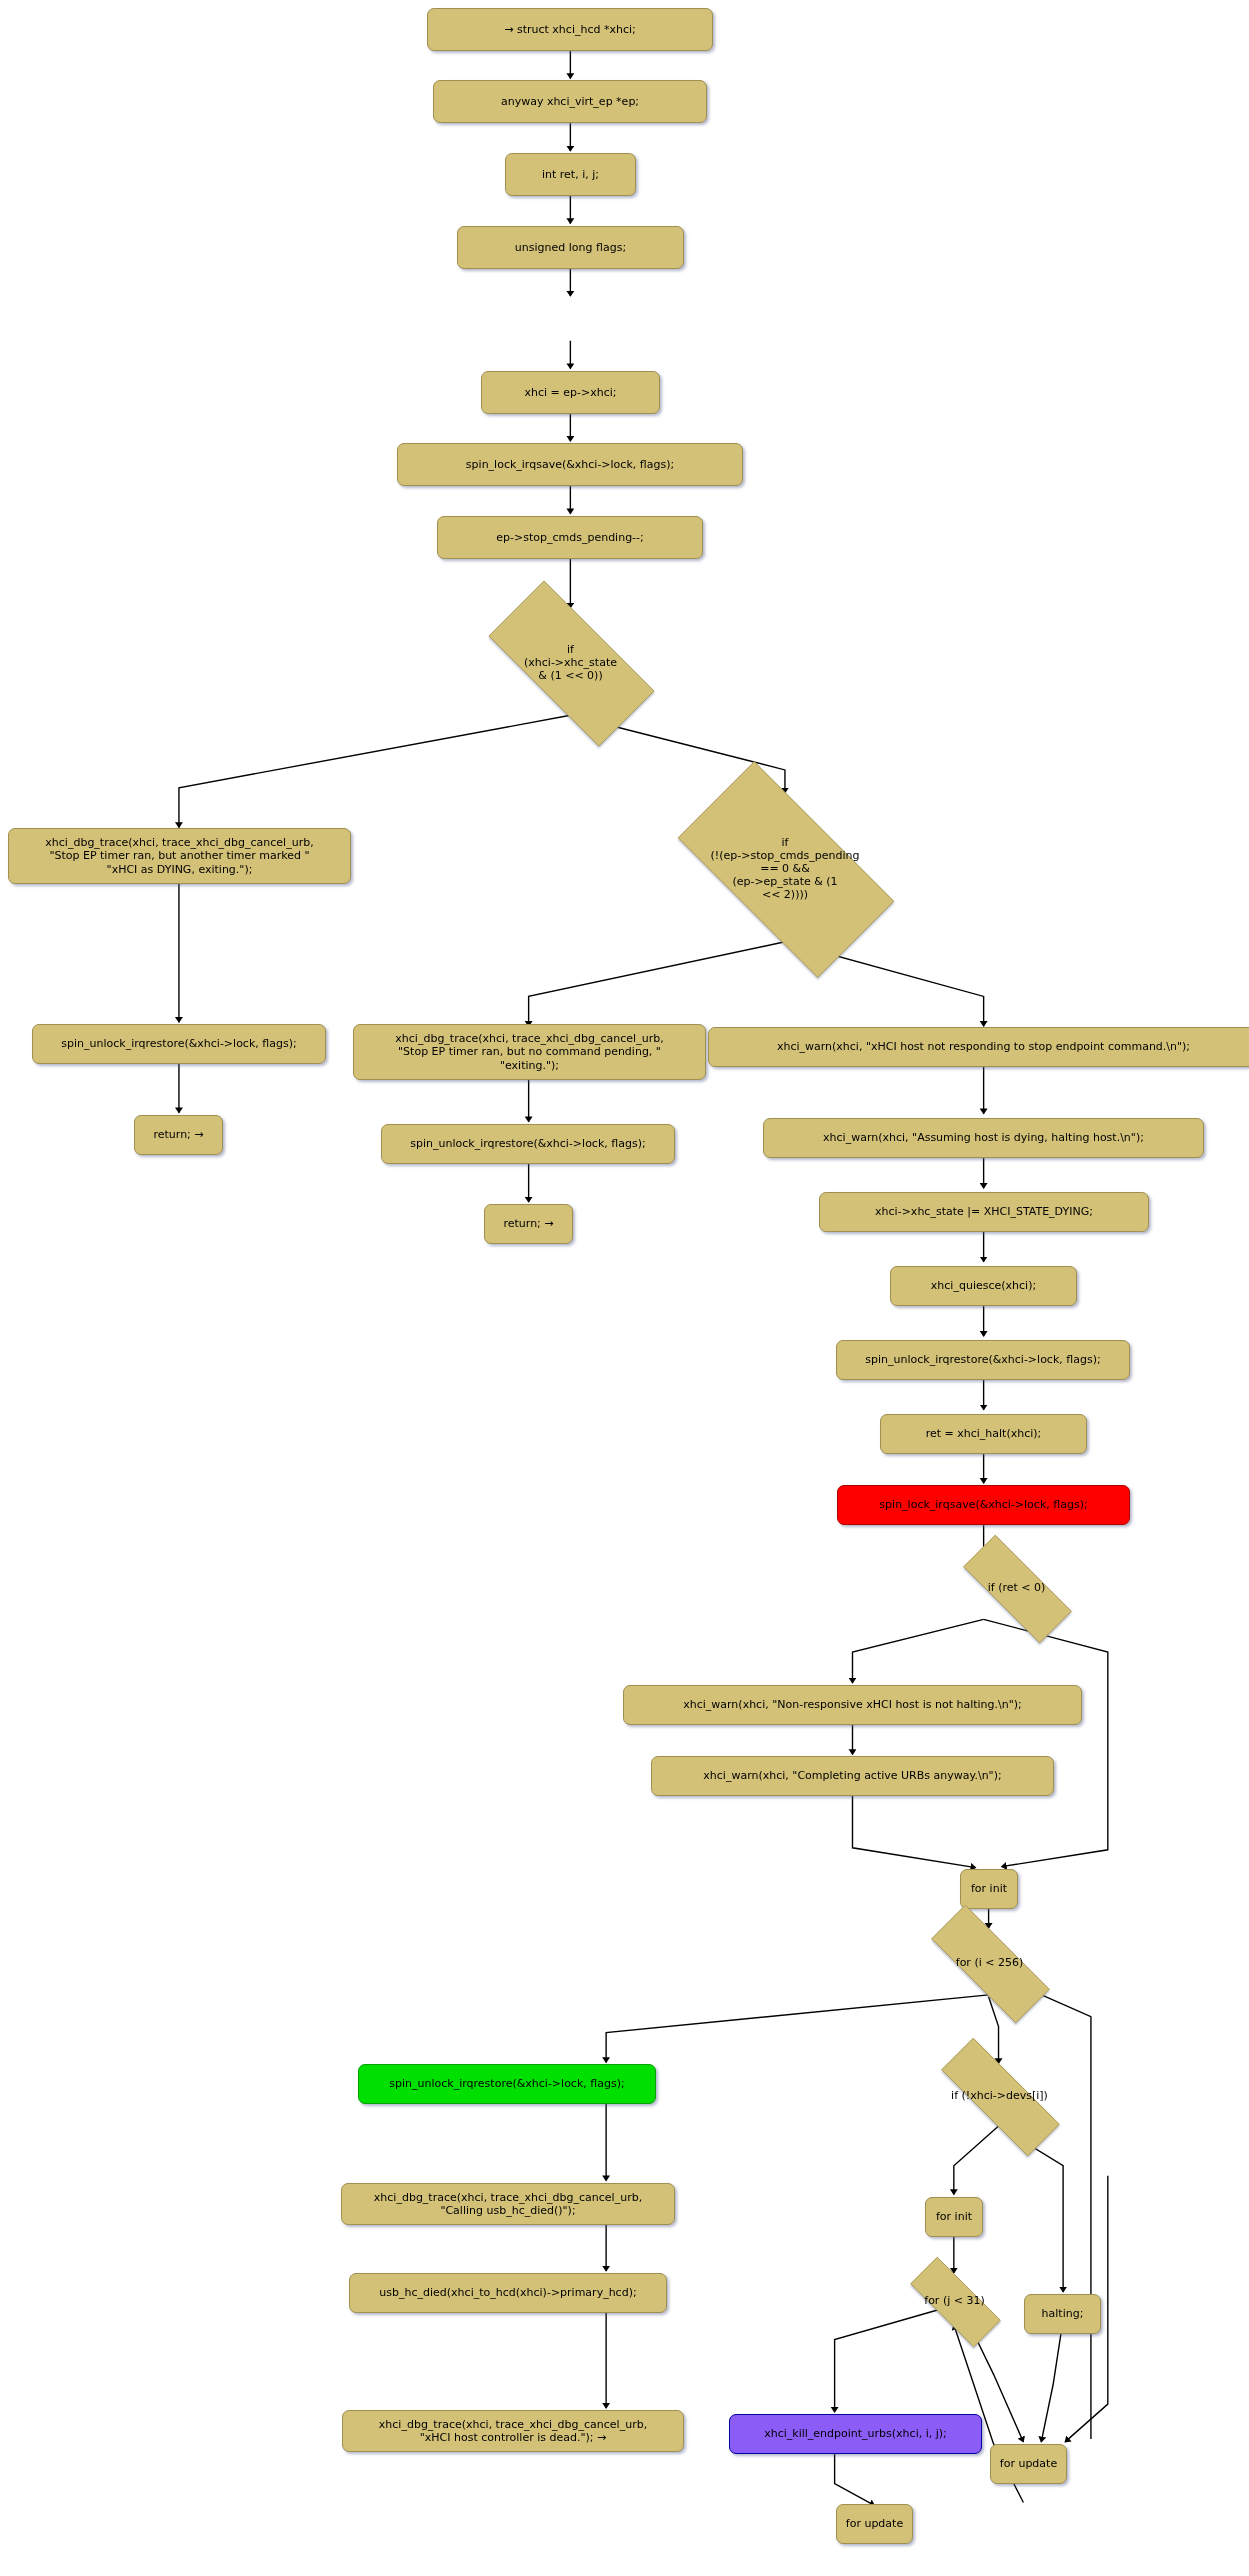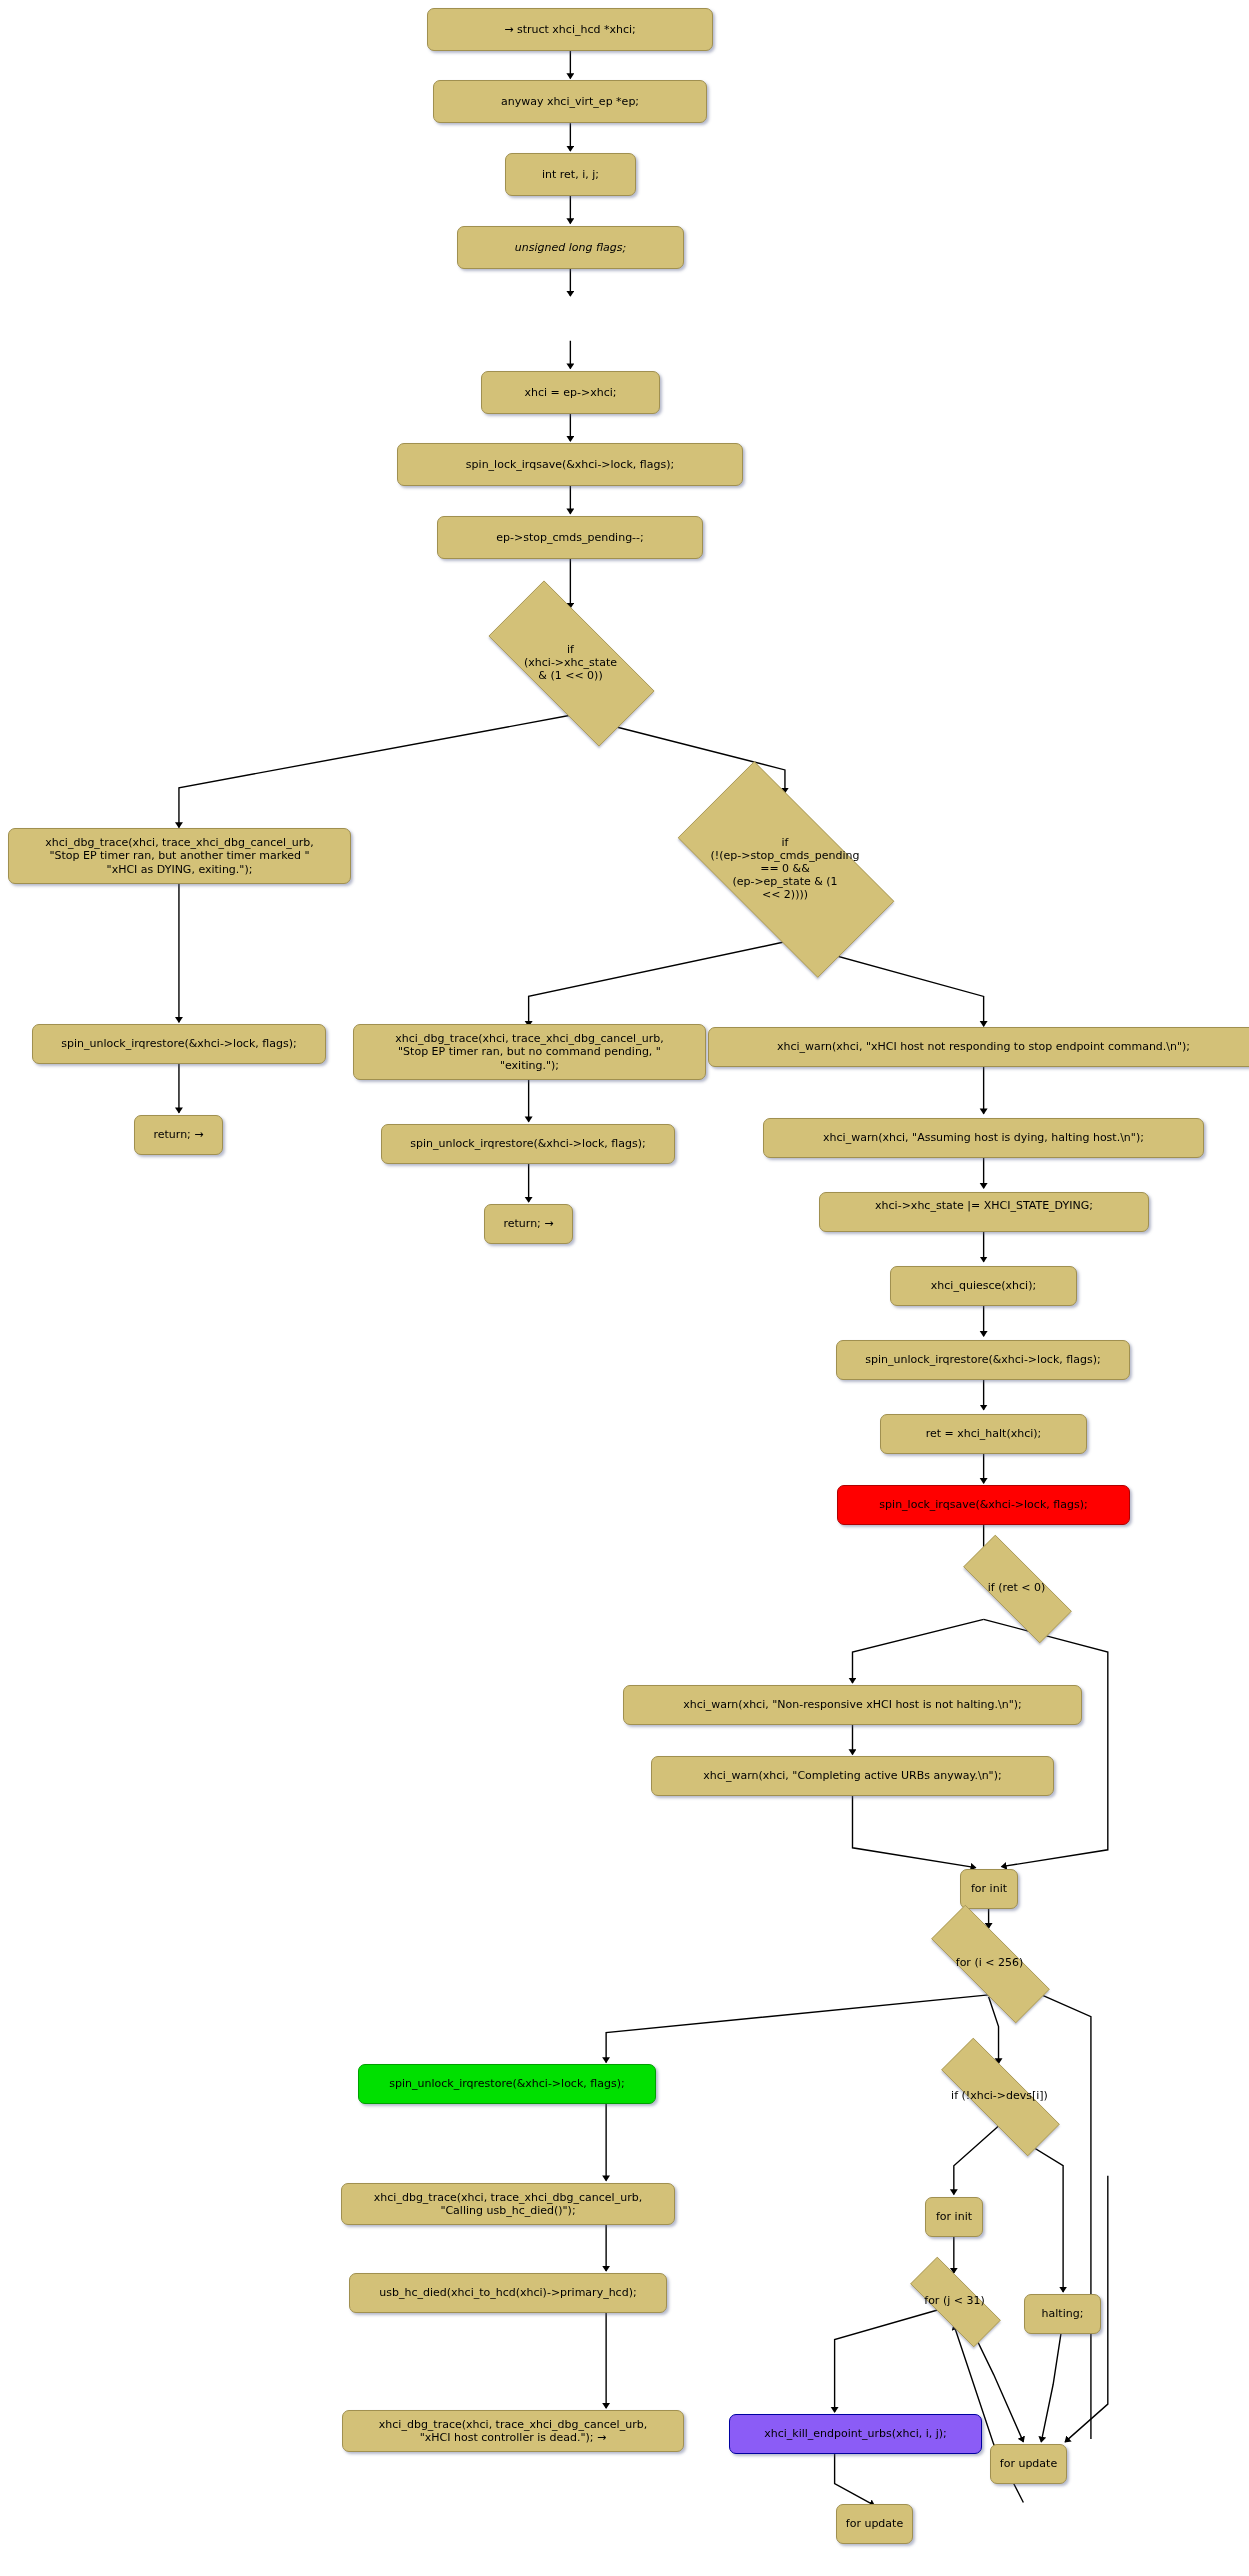--- a/index.html
+++ b/index.html
@@ -120,21 +120,21 @@
       <path d="M1070,2335 L1060,2400 L1048,2458"></path>
       <path d="M1115,2190 L1115,2420 L1072,2458"></path>
       <path d="M1030,2519 L1000,2460 L960,2340"></path>
       <path d="M1098,2455 L1098,2030 L1030,2000"></path>
     </g>
   </svg>
 
   <div class="node rect" style="left:427px;top:8px;width:286px;height:43px;"><span>→ struct xhci_hcd *xhci;</span></div>
   <div class="node rect" style="left:433px;top:80px;width:274px;height:43px;"><span>anyway xhci_virt_ep *ep;</span></div>
   <div class="node rect" style="left:505px;top:153px;width:131px;height:43px;"><span>int ret, i, j;</span></div>
-  <div class="node rect" style="left:457px;top:226px;width:227px;height:43px;font-style:italic;"><span>unsigned long flags;</span></div>
+  <div class="node rect" style="left:457px;top:226px;width:227px;height:43px;"><span>unsigned long flags;</span></div>
   <div class="node rect" style="left:481px;top:371px;width:179px;height:43px;"><span>xhci = ep-&gt;xhci;</span></div>
   <div class="node rect" style="left:397px;top:443px;width:346px;height:43px;"><span>spin_lock_irqsave(&amp;xhci-&gt;lock, flags);</span></div>
   <div class="node rect" style="left:437px;top:516px;width:266px;height:43px;"><span>ep-&gt;stop_cmds_pending--;</span></div>
 
   <div class="node diamond" style="left:461px;top:608px;width:219px;height:109px;">
     <div class="dshape"></div>
     <div class="dlabel">if
 (xhci-&gt;xhc_state
 &amp; (1 &lt;&lt; 0))</div>
   </div>
@@ -155,21 +155,21 @@
   <div class="node rect" style="left:134px;top:1115px;width:89px;height:28px;"><span>return; →</span></div>
 
   <div class="node rect" style="left:353px;top:1024px;width:353px;height:56px;"><span>xhci_dbg_trace(xhci, trace_xhci_dbg_cancel_urb,
 "Stop EP timer ran, but no command pending, "
 "exiting.");</span></div>
   <div class="node rect" style="left:381px;top:1124px;width:294px;height:28px;"><span>spin_unlock_irqrestore(&amp;xhci-&gt;lock, flags);</span></div>
   <div class="node rect" style="left:484px;top:1204px;width:89px;height:28px;"><span>return; →</span></div>
 
   <div class="node rect" style="left:708px;top:1027px;width:551px;height:28px;"><span>xhci_warn(xhci, "xHCI host not responding to stop endpoint command.\n");</span></div>
   <div class="node rect" style="left:763px;top:1118px;width:441px;height:28px;"><span>xhci_warn(xhci, "Assuming host is dying, halting host.\n");</span></div>
-  <div class="node rect" style="left:819px;top:1192px;width:330px;height:28px;align-items:flex-end;"><span>xhci-&gt;xhc_state |= XHCI_STATE_DYING;</span></div>
+  <div class="node rect" style="left:819px;top:1192px;width:330px;height:28px;"><span>xhci-&gt;xhc_state |= XHCI_STATE_DYING;</span></div>
   <div class="node rect" style="left:890px;top:1266px;width:187px;height:28px;"><span>xhci_quiesce(xhci);</span></div>
   <div class="node rect" style="left:836px;top:1340px;width:294px;height:28px;"><span>spin_unlock_irqrestore(&amp;xhci-&gt;lock, flags);</span></div>
   <div class="node rect" style="left:880px;top:1414px;width:207px;height:28px;"><span>ret = xhci_halt(xhci);</span></div>
   <div class="node rect red" style="left:837px;top:1485px;width:293px;height:30px;"><span>spin_lock_irqsave(&amp;xhci-&gt;lock, flags);</span></div>
 
   <div class="node diamond" style="left:941px;top:1557px;width:151px;height:62px;">
     <div class="dshape"></div>
     <div class="dlabel">if (ret &lt; 0)</div>
   </div>
 

